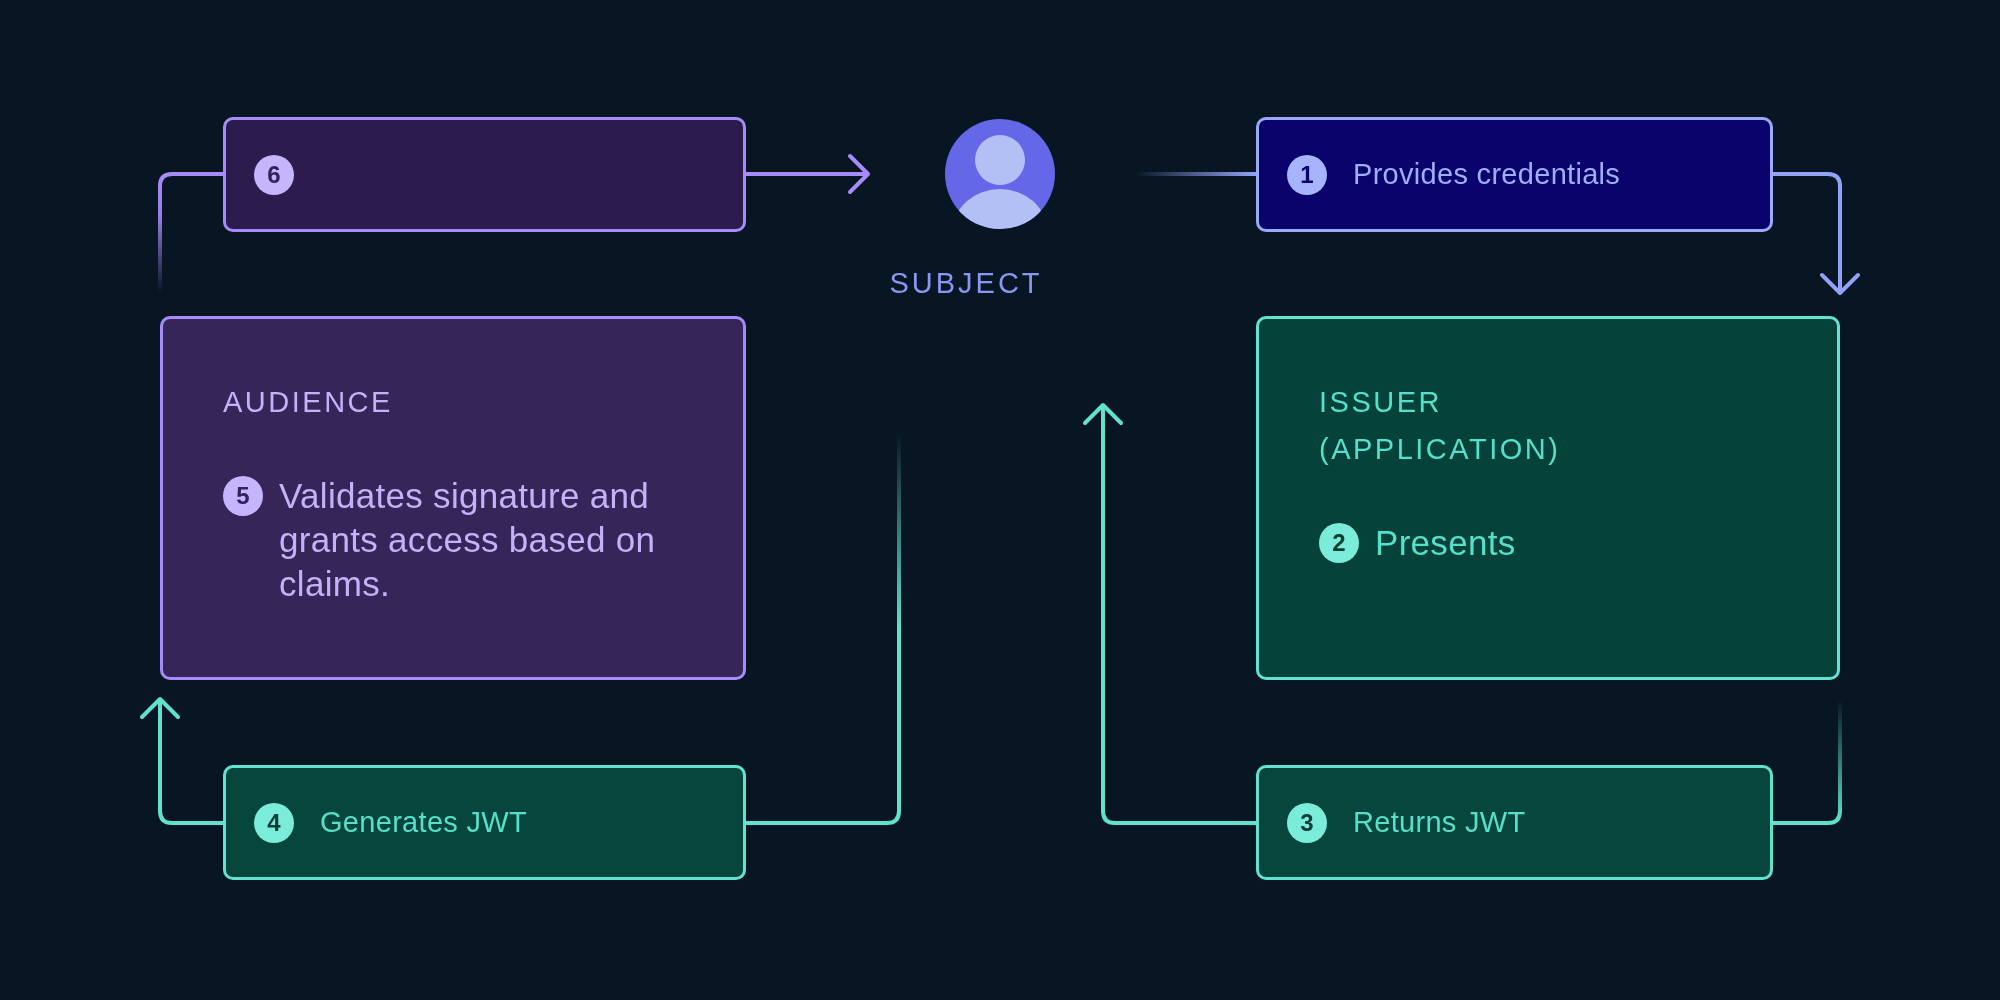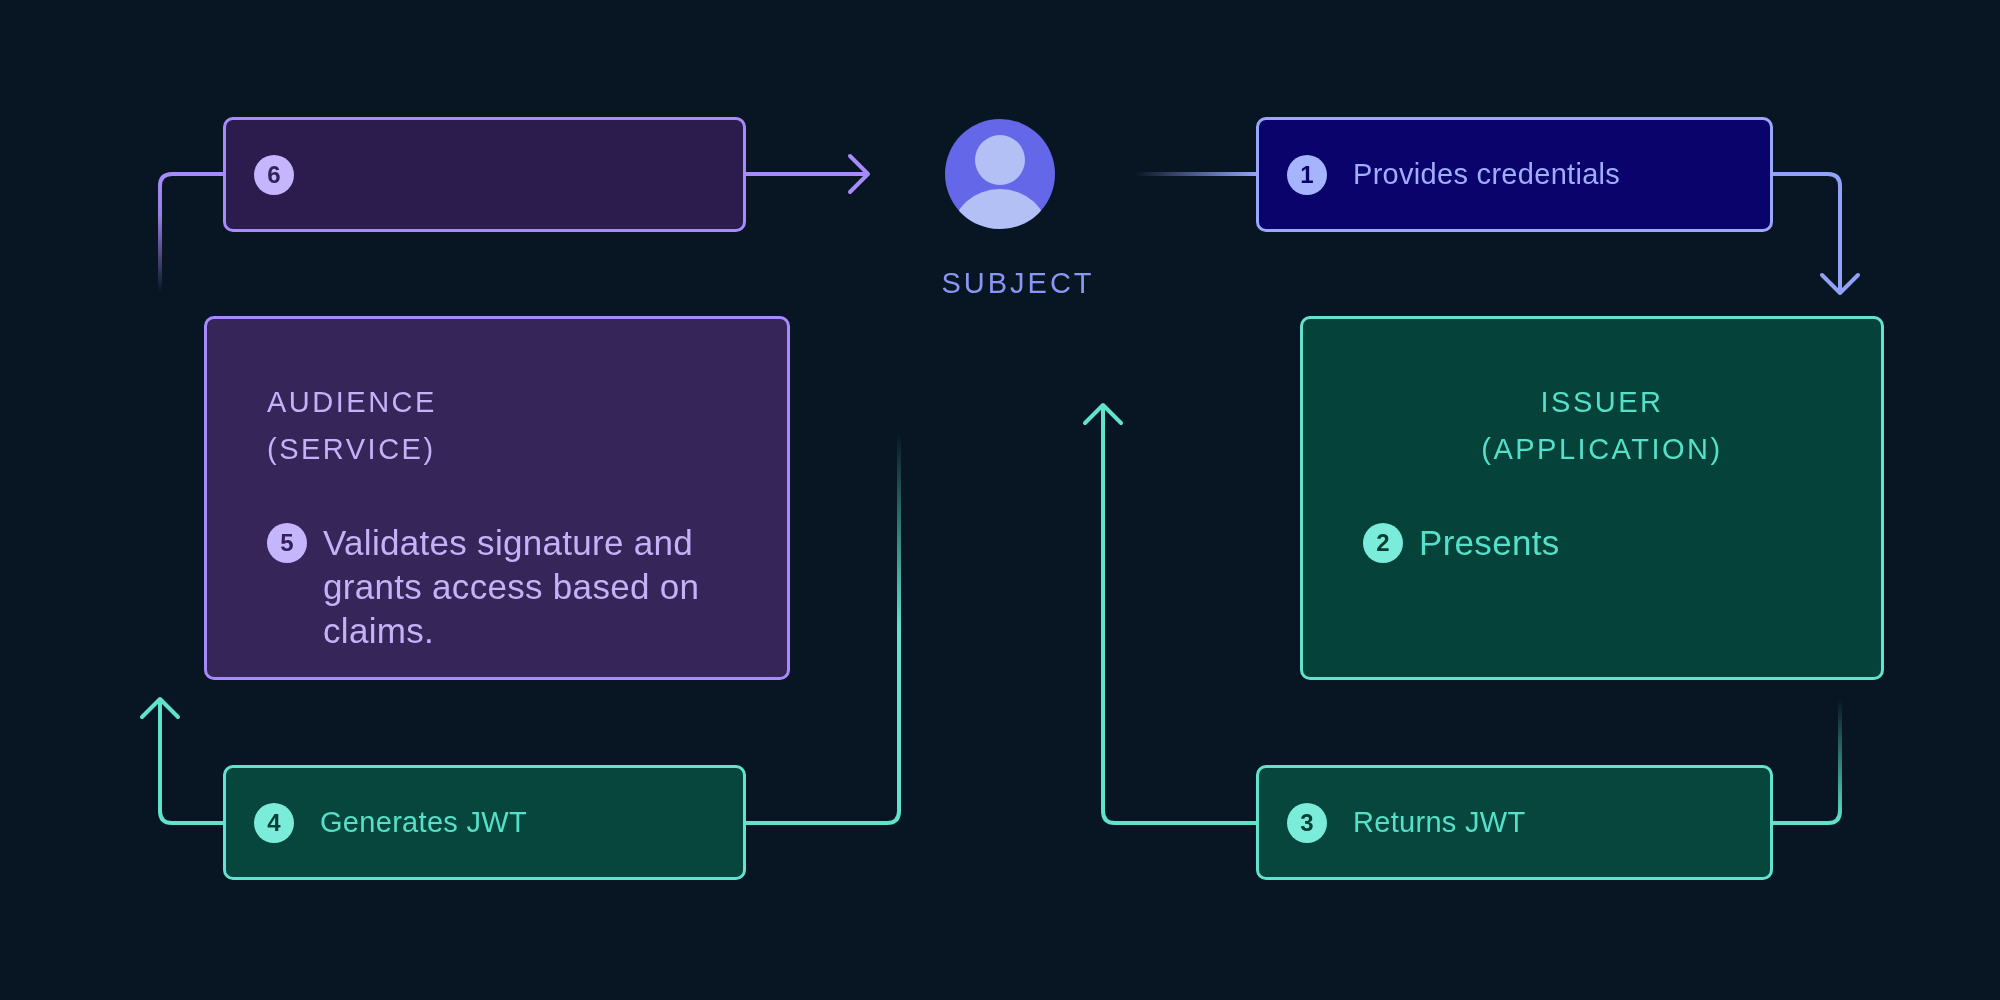--- a/index.html
+++ b/index.html
@@ -58,35 +58,35 @@
   .theme-purple .label{color:var(--purple_text);}
 
   .theme-indigo{background:var(--indigo_box_fill);border:3px solid var(--indigo_box_border);}
   .theme-indigo .badge{background:var(--indigo_badge_bg);color:var(--indigo_badge_num);}
   .theme-indigo .label{color:var(--indigo_text);text-align:center;}
 
   .theme-teal{background:var(--teal_box_fill);border:3px solid var(--teal_box_border);}
   .theme-teal .badge{background:var(--teal_badge_bg);color:var(--teal_badge_num);}
   .theme-teal .label{color:var(--teal_text);}
 
-  .big{height:364px;padding:60px 40px 0 60px;margin-left:44px;}
+  .big{height:364px;padding:60px 40px 0 60px;}
   .big.theme-purple{background:var(--purple_panel_fill);}
   .big.theme-teal{background:var(--teal_panel_fill);}
   .big-title{font-size:29px;font-weight:500;letter-spacing:2.5px;line-height:47px;}
   .theme-purple .big-title{color:var(--purple_text);}
-  .theme-teal .big-title{color:var(--teal_text);text-align:center;}
+  .theme-teal .big-title{color:var(--teal_text);}
   .step-row{display:flex;align-items:flex-start;gap:16px;margin-top:48px;}
   .step-row .badge{margin-top:2px;}
   .step-text{font-size:35px;line-height:44px;font-weight:400;letter-spacing:.3px;}
   .theme-purple .step-text{color:var(--purple_text);}
   .theme-teal .step-text{color:var(--teal_text);}
 
   .avatar{position:absolute;left:945px;top:119px;width:110px;height:110px;}
   .subject-label{
-    position:absolute;left:868px;top:262px;width:300px;text-align:center;
+    position:absolute;left:816px;top:262px;width:300px;text-align:center;
     color:var(--subject_text);font-size:29px;font-weight:500;letter-spacing:3px;line-height:42px;
   }
 </style>
 </head>
 <body>
 
 <div id="stage">
 
   <svg class="wires" viewBox="0 0 2000 1000" aria-hidden="true">
     <defs>
@@ -154,21 +154,20 @@
       </g>
     </svg>
   </div>
   <div class="subject-label">
     <div>SUBJECT</div>
   </div>
 
   <div class="node big theme-purple" style="left:160px;top:316px;width:586px;">
     <div class="big-title">
       <div>AUDIENCE</div>
-      <div>(SERVICE)</div>
     </div>
     <div class="step-row">
       <span class="badge">5</span>
       <span class="step-text">
         <div>Validates signature and</div>
         <div>grants access based on</div>
         <div>claims.</div>
       </span>
     </div>
   </div>

